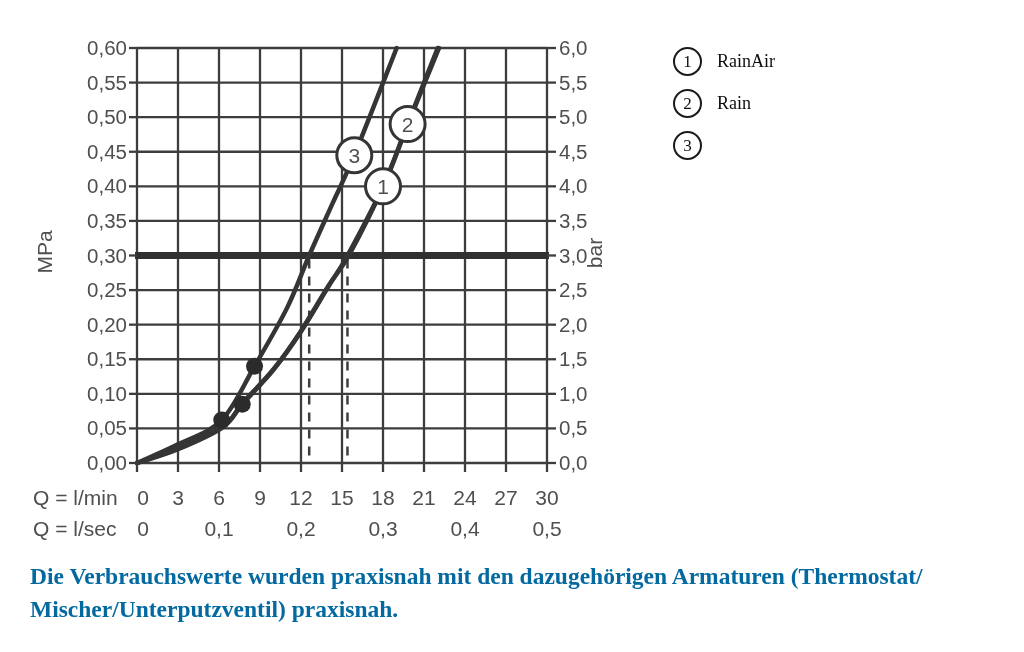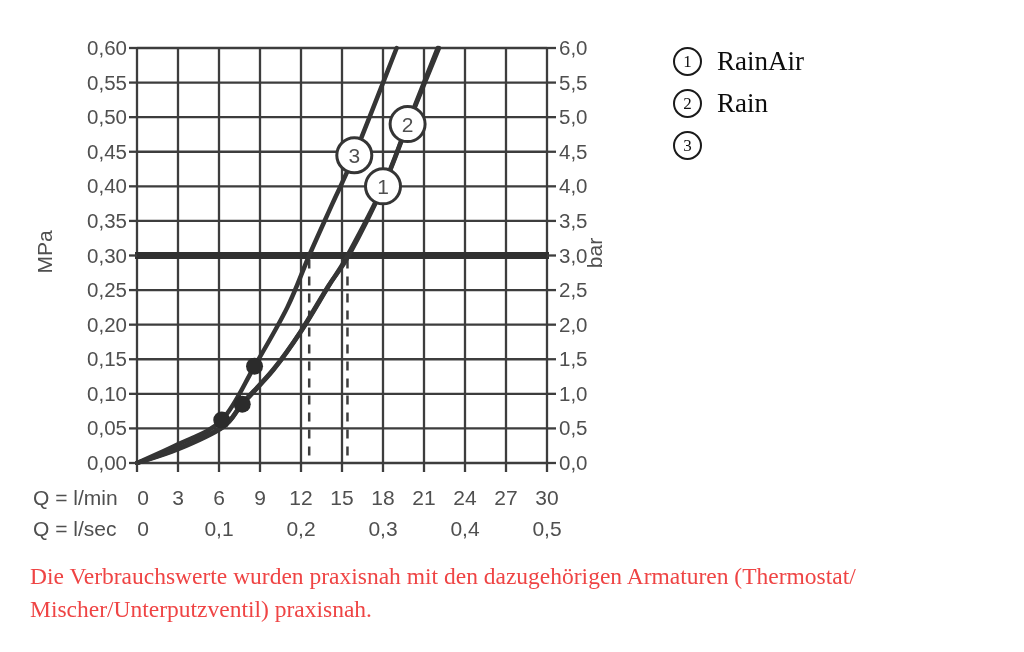--- a/index.html
+++ b/index.html
@@ -7,24 +7,24 @@
         font-family:"Liberation Sans", sans-serif;}
   #chart-svg{position:absolute;left:0;top:0;}
   #chart-svg text{font-family:"Liberation Sans", sans-serif;}
   .legend{position:absolute;left:673px;top:40px;}
   .legend-row{display:flex;align-items:center;height:42px;}
   .legend-num{display:inline-block;width:25px;height:25px;border:2px solid #1a1a1a;
               border-radius:50%;text-align:center;line-height:25px;
               font-family:"Liberation Serif", serif;font-size:17px;color:#111;
               flex:0 0 auto;}
   .legend-label{margin-left:15px;font-family:"Liberation Serif", serif;
-                font-size:27px;color:#0d0d0d;}
+                font-size:18px;color:#0d0d0d;}
   .caption{position:absolute;left:30px;top:560px;width:960px;
            font-family:"Liberation Serif", serif;font-size:23.5px;
-           line-height:33px;color:#ef4444;}
+           line-height:33px;color:#0369a1;font-weight:bold;}
 </style>
 </head>
 <body>
 
 <div class="page">
 
   <svg id="chart-svg" width="660" height="555" viewBox="0 0 660 555">
       <g stroke="#3d3d3d" stroke-width="2.3">
         <line x1="137" y1="48" x2="137" y2="463"></line>
         <line x1="178" y1="48" x2="178" y2="463"></line>

